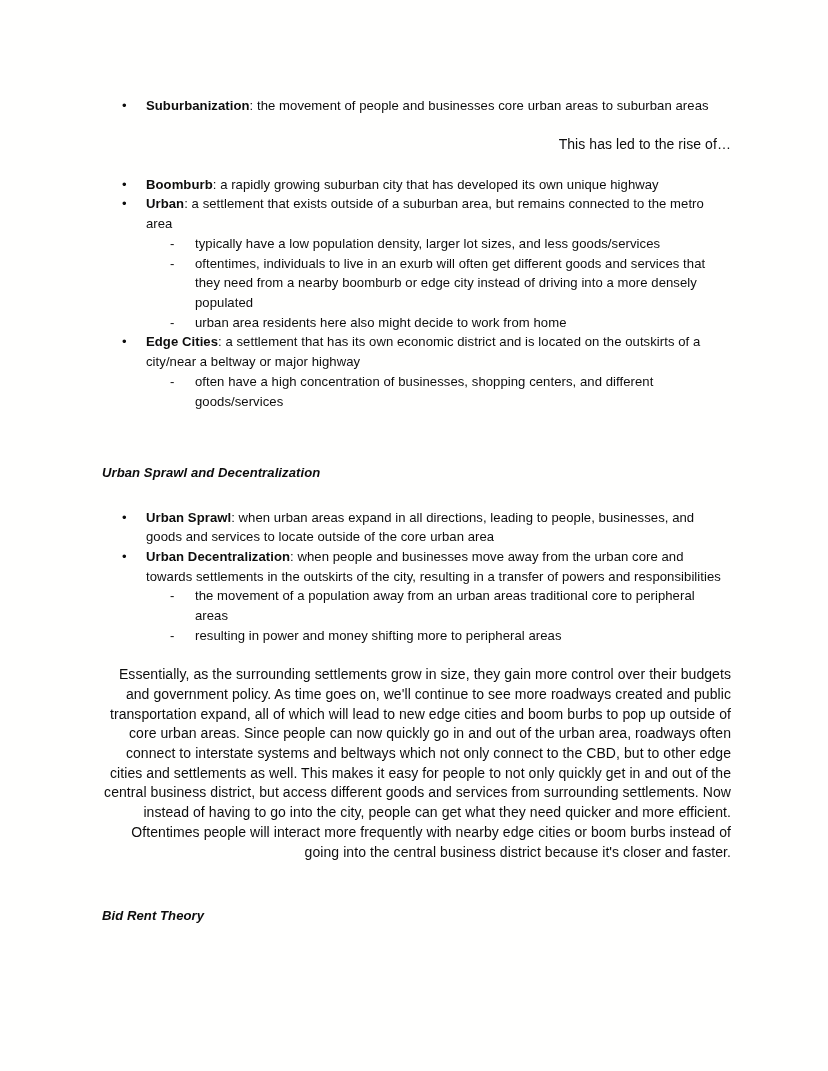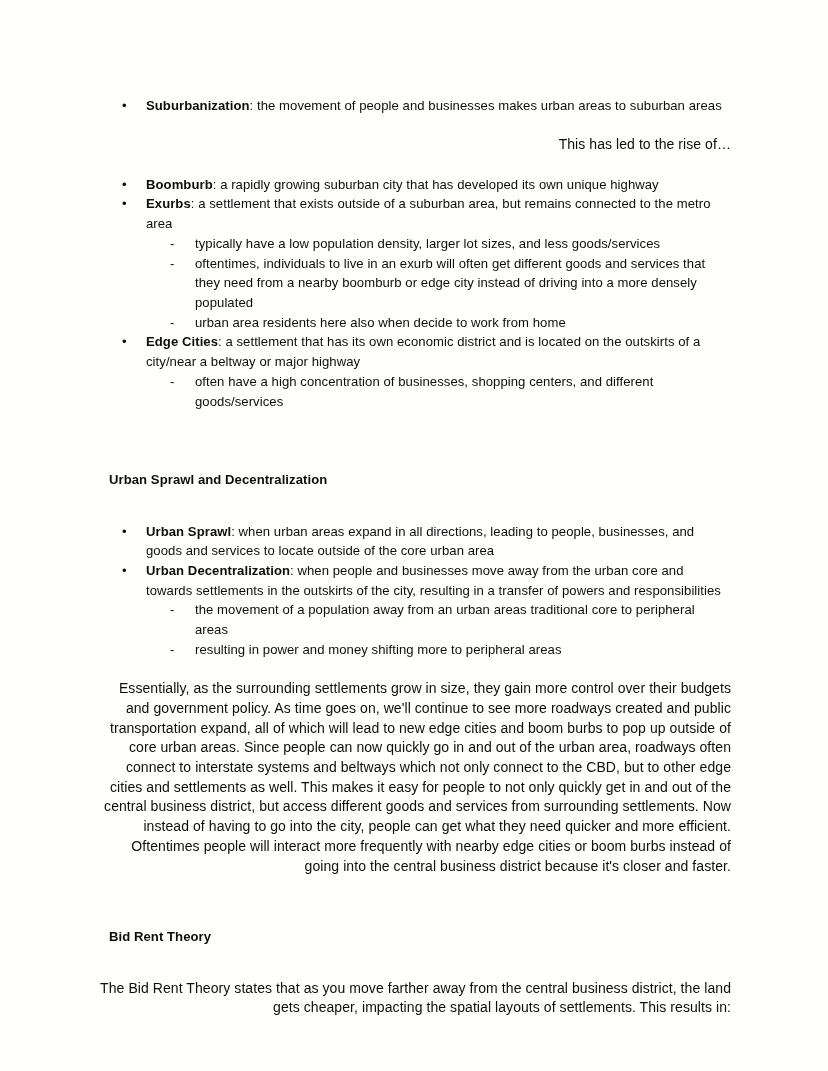--- a/index.html
+++ b/index.html
@@ -30,22 +30,23 @@
     font-size: 14px;
     line-height: 19.7px;
     margin: 0;
     text-align: right;
     letter-spacing: 0.005em;
   }
   .heading {
     font-size: 13.1px;
     line-height: 19.7px;
     font-weight: bold;
-    margin: 12px;
+    margin: 5px;
     letter-spacing: 0.005em;
+    font-style: italic;
   }
   
   ul.lvl1 {
     list-style: none;
     margin: 0;
     padding: 0;
   }
   ul.lvl1 > li {
     position: relative;
     padding-left: 49px;
@@ -94,50 +95,50 @@
 </style>
 </head>
 <body>
 
 <div class="page">
   <div class="content">
 
     <ul class="lvl1">
       <li>
         <span class="marker">•</span>
-        <span class="term">Suburbanization</span><span>: the movement of people and businesses makes urban areas to suburban areas</span>
+        <span class="term">Suburbanization</span><span>: the movement of people and businesses core urban areas to suburban areas</span>
       </li>
     </ul>
 
     <div class="blockgap-sm"></div>
 
     <p class="para">This has led to the rise of…</p>
 
     <div class="blockgap-sm"></div>
 
     <ul class="lvl1">
       <li>
         <span class="marker">•</span>
         <span class="term">Boomburb</span><span>: a rapidly growing suburban city that has developed its own unique highway</span>
       </li>
       <li>
         <span class="marker">•</span>
-        <span class="term">Exurbs</span><span>: a settlement that exists outside of a suburban area, but remains connected to the metro area</span>
+        <span class="term">Urban</span><span>: a settlement that exists outside of a suburban area, but remains connected to the metro area</span>
         <ul class="lvl2">
           <li>
             <span class="marker">-</span>
             <span>typically have a low population density, larger lot sizes, and less goods/services</span>
           </li>
           <li>
             <span class="marker">-</span>
             <span>oftentimes, individuals to live in an exurb will often get different goods and services that they need from a nearby boomburb or edge city instead of driving into a more densely populated</span>
           </li>
           <li>
             <span class="marker">-</span>
-            <span>urban area residents here also when decide to work from home</span>
+            <span>urban area residents here also might decide to work from home</span>
           </li>
         </ul>
       </li>
       <li>
         <span class="marker">•</span>
         <span class="term">Edge Cities</span><span>: a settlement that has its own economic district and is located on the outskirts of a city/near a beltway or major highway</span>
         <ul class="lvl2">
           <li>
             <span class="marker">-</span>
             <span>often have a high concentration of businesses, shopping centers, and different goods/services</span>
@@ -176,16 +177,15 @@
     <div class="blockgap-sm"></div>
 
     <p class="para">Essentially, as the surrounding settlements grow in size, they gain more control over their budgets and government policy. As time goes on, we'll continue to see more roadways created and public transportation expand, all of which will lead to new edge cities and boom burbs to pop up outside of core urban areas. Since people can now quickly go in and out of the urban area, roadways often connect to interstate systems and beltways which not only connect to the CBD, but to other edge cities and settlements as well. This makes it easy for people to not only quickly get in and out of the central business district, but access different goods and services from surrounding settlements. Now instead of having to go into the city, people can get what they need quicker and more efficient. Oftentimes people will interact more frequently with nearby edge cities or boom burbs instead of going into the central business district because it's closer and faster.</p>
 
     <div class="blockgap-md"></div>
 
     <p class="heading">Bid Rent Theory</p>
 
     <div class="blockgap-sm"></div>
 
-    <p class="para">The Bid Rent Theory states that as you move farther away from the central business district, the land gets cheaper, impacting the spatial layouts of settlements. This results in:</p>
 
   </div>
 </div>
 
 </body></html>

